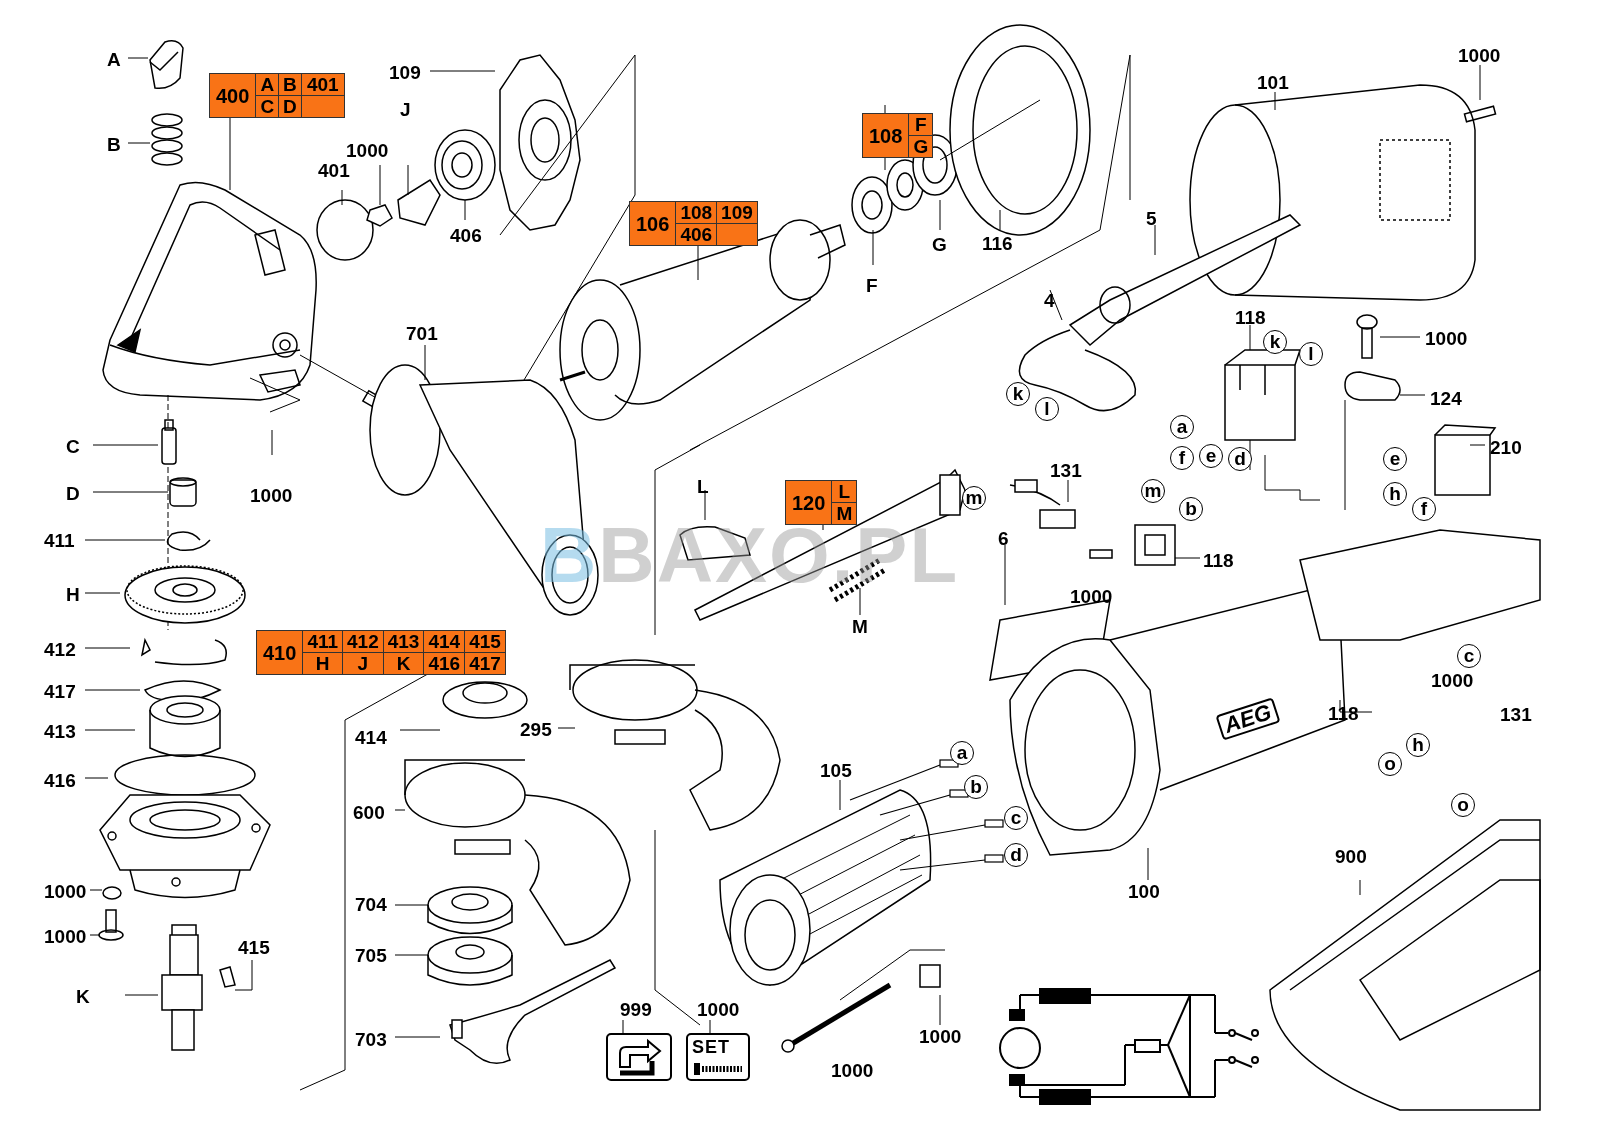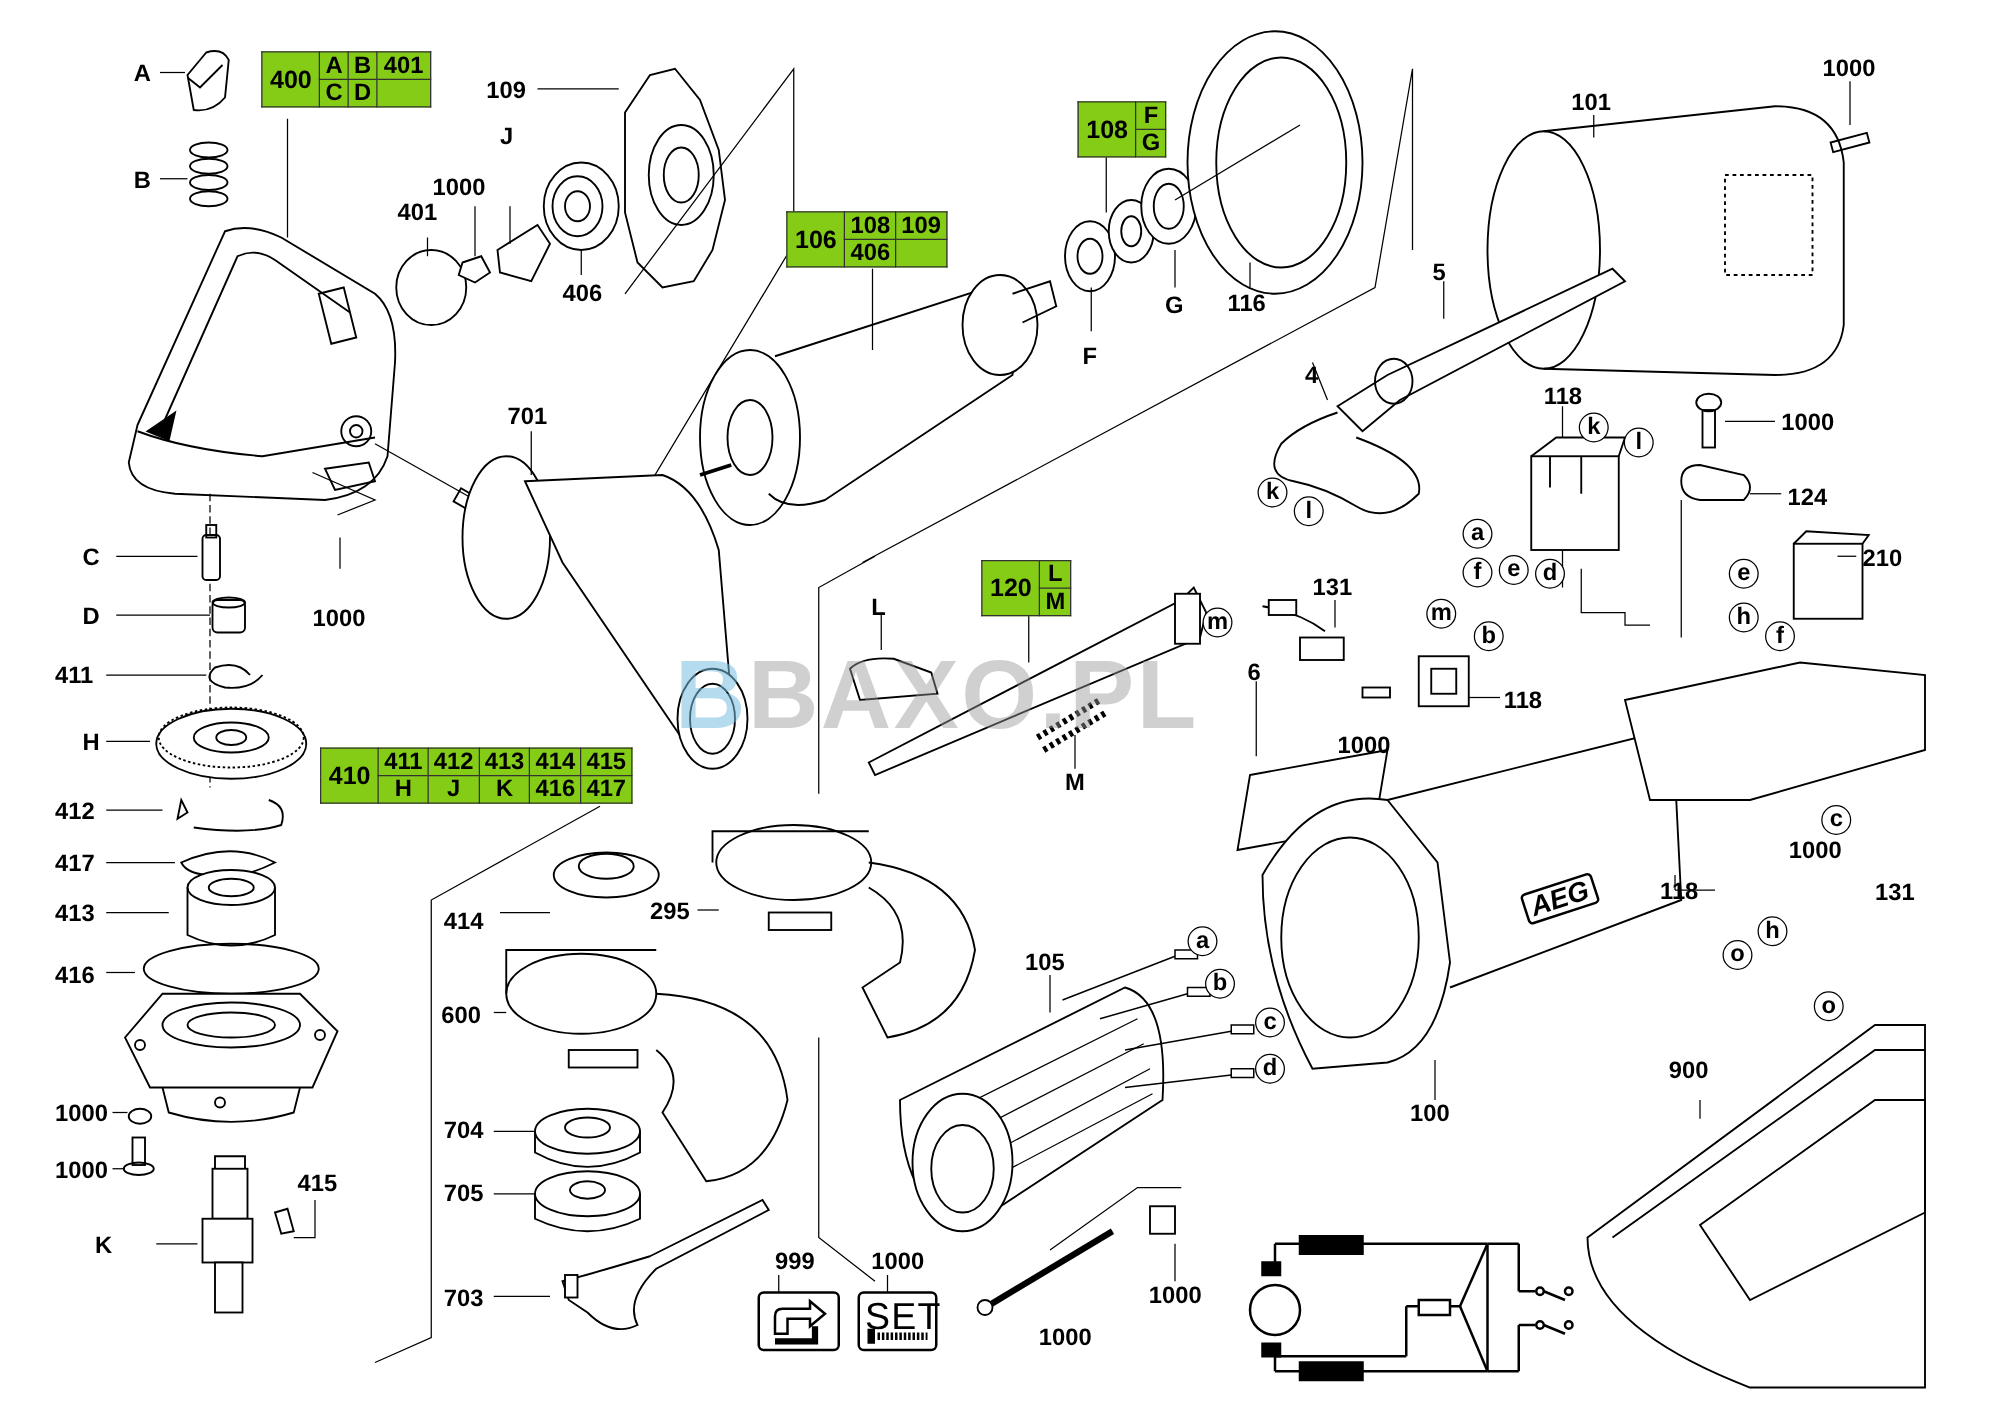--- a/index.html
+++ b/index.html
@@ -4,29 +4,29 @@
 <style>
   html, body { margin: 0; padding: 0; background: #ffffff; }
   body { width: 1600px; height: 1131px; position: relative; overflow: hidden;
          font-family: "Liberation Sans", sans-serif; color: #000; }
   #diagram { position: absolute; left: 0; top: 0; width: 1600px; height: 1131px; }
   .lbl { position: absolute; font-weight: bold; font-size: 19px; line-height: 1; white-space: nowrap;
          font-family: "Liberation Sans", sans-serif; }
   .circ { position: absolute; width: 24px; height: 24px; border: 1.6px solid #000; border-radius: 50%;
           background: #fff; font-weight: bold; font-size: 19px; line-height: 21px; text-align: center;
           font-family: "Liberation Sans", sans-serif; box-sizing: border-box; }
-  table.kit { position: absolute; border-collapse: collapse; background: #84cc16; }
+  table.kit { position: absolute; border-collapse: collapse; background: #f97316; margin-top: 32px; }
   table.kit td { border: 1.4px solid #333; font-weight: bold; font-size: 19px; padding: 0 4px;
                  text-align: center; height: 21px; font-family: "Liberation Sans", sans-serif; line-height: 20px; }
   table.kit td.main { font-size: 20px; padding: 0 6px; }
   .watermark { position: absolute; left: 540px; top: 510px; font-size: 78px; font-weight: bold;
                color: rgba(150,150,150,0.45); letter-spacing: 2px; font-family: "Liberation Sans", sans-serif; }
   .watermark .b { color: rgba(120,190,225,0.55); }
   .icon-box { position: absolute; border: 2px solid #000; border-radius: 5px; background: #fff; }
-  .set-text { position: absolute; left: 4px; top: 2px; font-weight: 400; font-size: 30px; letter-spacing: 1px;
+  .set-text { position: absolute; left: 4px; top: 2px; font-weight: 700; font-size: 18px; letter-spacing: 1px;
               font-family: "Liberation Sans", sans-serif; }
 </style>
 </head>
 <body>
 
 <svg id="diagram" viewBox="0 0 1600 1131" xmlns="http://www.w3.org/2000/svg" fill="none" stroke="#000" stroke-width="1.5">
 
   <g>
     <path d="M110,340 L180,185 Q200,178 225,190 L300,235 Q318,250 316,290 L310,365 Q300,395 260,400 L140,395 Q105,392 103,370 Z" fill="#fff"></path>
     <path d="M130,340 L190,205 Q205,198 220,208 L280,250"></path>

